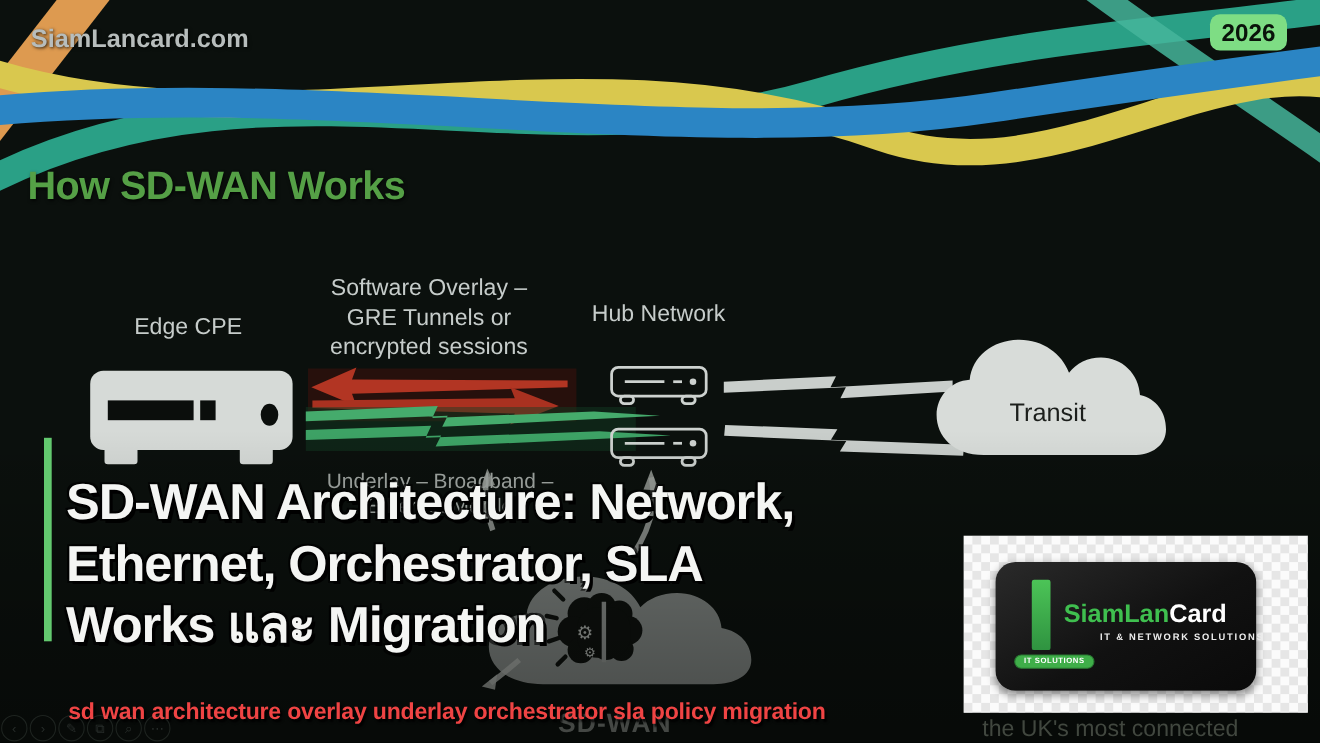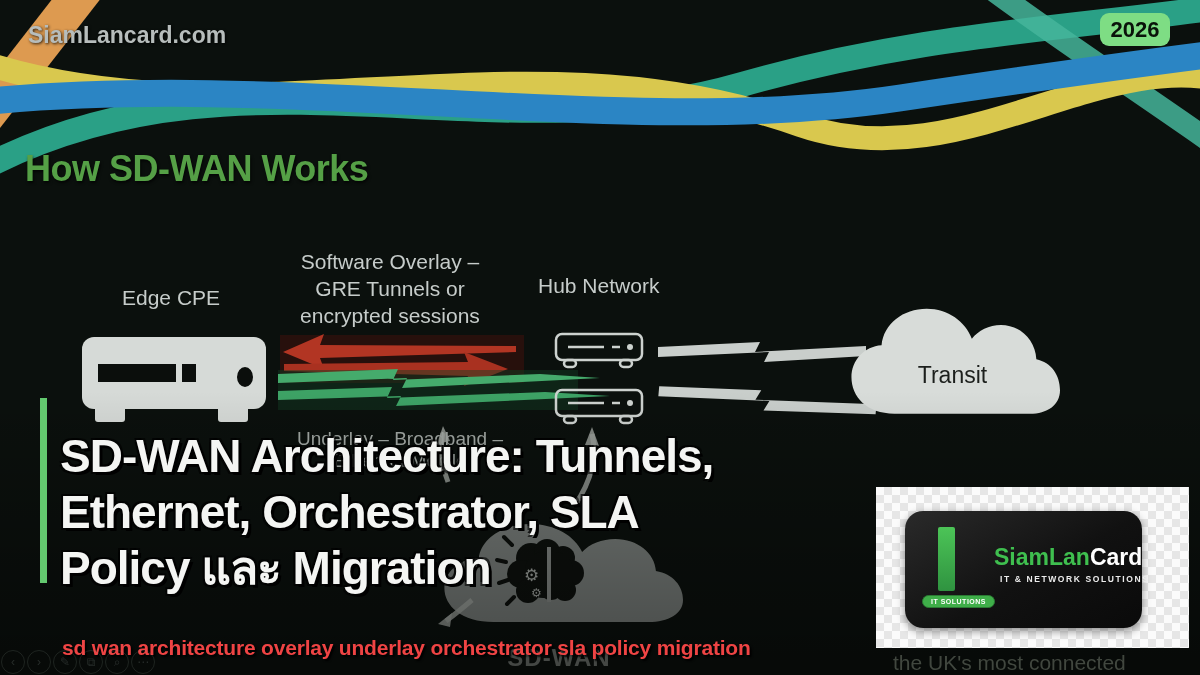--- a/index.html
+++ b/index.html
@@ -47,21 +47,21 @@
              background-image:conic-gradient(#e6e6e6 25%,#fbfbfb 0 50%,#e6e6e6 0 75%,#fbfbfb 0);
              background-size:16px 16px;}
   .logo-card{position:absolute;left:29px;top:24px;width:237px;height:117px;border-radius:18px;
              background:linear-gradient(150deg,#2a2a2a 0%,#111 55%,#0a0a0a 100%);
              box-shadow:0 3px 8px rgba(0,0,0,.45);}
   .card-bar{position:absolute;left:33px;top:16px;width:17px;height:64px;border-radius:2px;
             background:linear-gradient(180deg,#4cc457,#2f9340);}
   .card-badge{position:absolute;left:17px;top:84px;padding:2px 8px;background:#3fae49;
               border:1px solid #2a7a33;border-radius:8px;font-size:7px;font-weight:700;color:#fff;
               letter-spacing:.5px;}
-  .brand{position:absolute;left:62px;top:33px;font-size:23px;font-weight:700;white-space:nowrap;margin-left:27px;}
+  .brand{position:absolute;left:62px;top:33px;font-size:23px;font-weight:700;white-space:nowrap;}
   .brand .g{color:#3fbf4f;} .brand .w{color:#fff;}
   .tagline{position:absolute;left:66px;top:63px;font-size:8.5px;font-weight:600;color:#ececec;
            letter-spacing:1.6px;white-space:nowrap;margin-left:29px;}
   .uk-caption{left:893px;top:651px;z-index:6;font-size:21px;color:#41473f;}
 
   
   .toolbar{left:1px;top:650px;z-index:6;display:flex;gap:2px;}
   .tool-btn{width:22px;height:22px;border-radius:50%;border:1.5px solid rgba(150,165,158,.16);
             color:rgba(150,165,158,.22);display:flex;align-items:center;justify-content:center;
             font-size:12px;line-height:1;}
@@ -184,23 +184,23 @@
     <div>Ethernet   Mobile</div>
   </div>
   <div class="abs lbl-controller">SD-WAN CONTROLLER</div>
 
   <div class="abs watermark">SiamLancard.com</div>
   <div class="abs year-badge">2026</div>
   <div class="abs heading">How SD-WAN Works</div>
 
   <div class="abs accent-bar"></div>
   <div class="abs title">
-    <div>SD-WAN Architecture: Tunnels,</div>
+    <div>SD-WAN Architecture: Network,</div>
     <div>Ethernet, Orchestrator, SLA</div>
-    <div>Policy และ Migration</div>
+    <div>Works และ Migration</div>
   </div>
   <div class="abs subtitle">sd wan architecture overlay underlay orchestrator sla policy migration</div>
 
   <div class="abs vignette"></div>
 
   <div class="abs logo-area">
     <div class="logo-card">
       <div class="card-bar"></div>
       <div class="card-badge">IT SOLUTIONS</div>
       <div class="brand">

